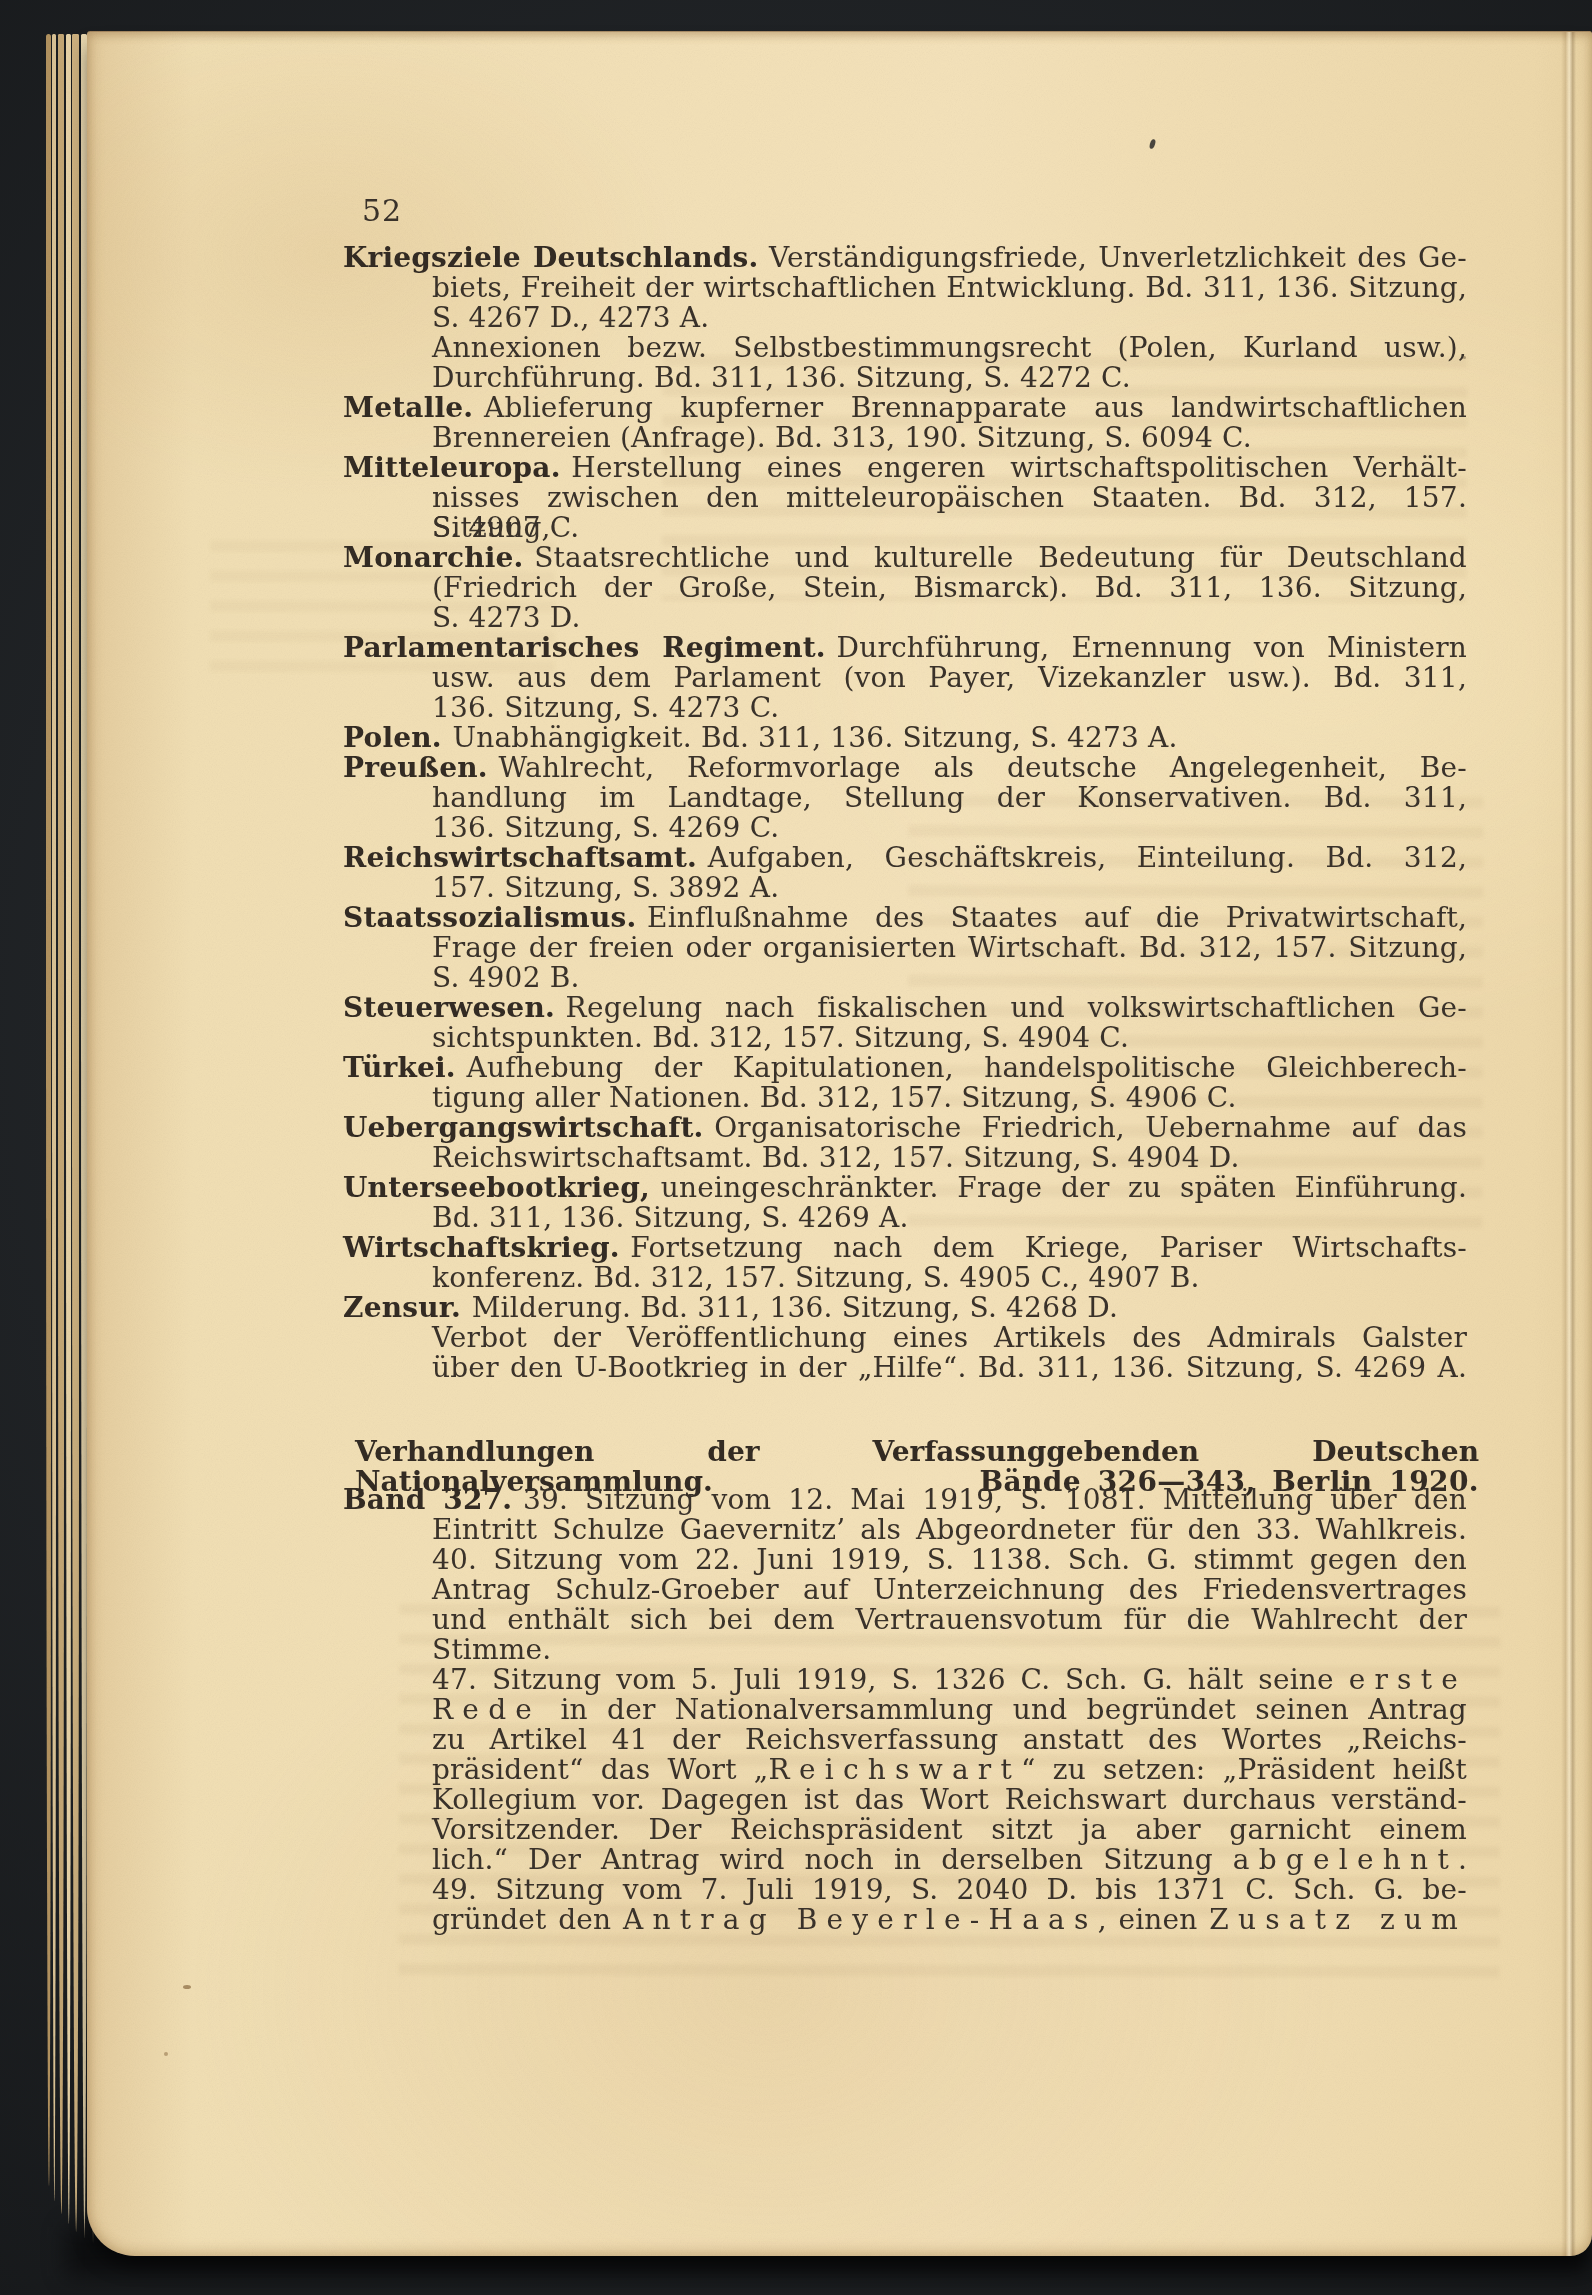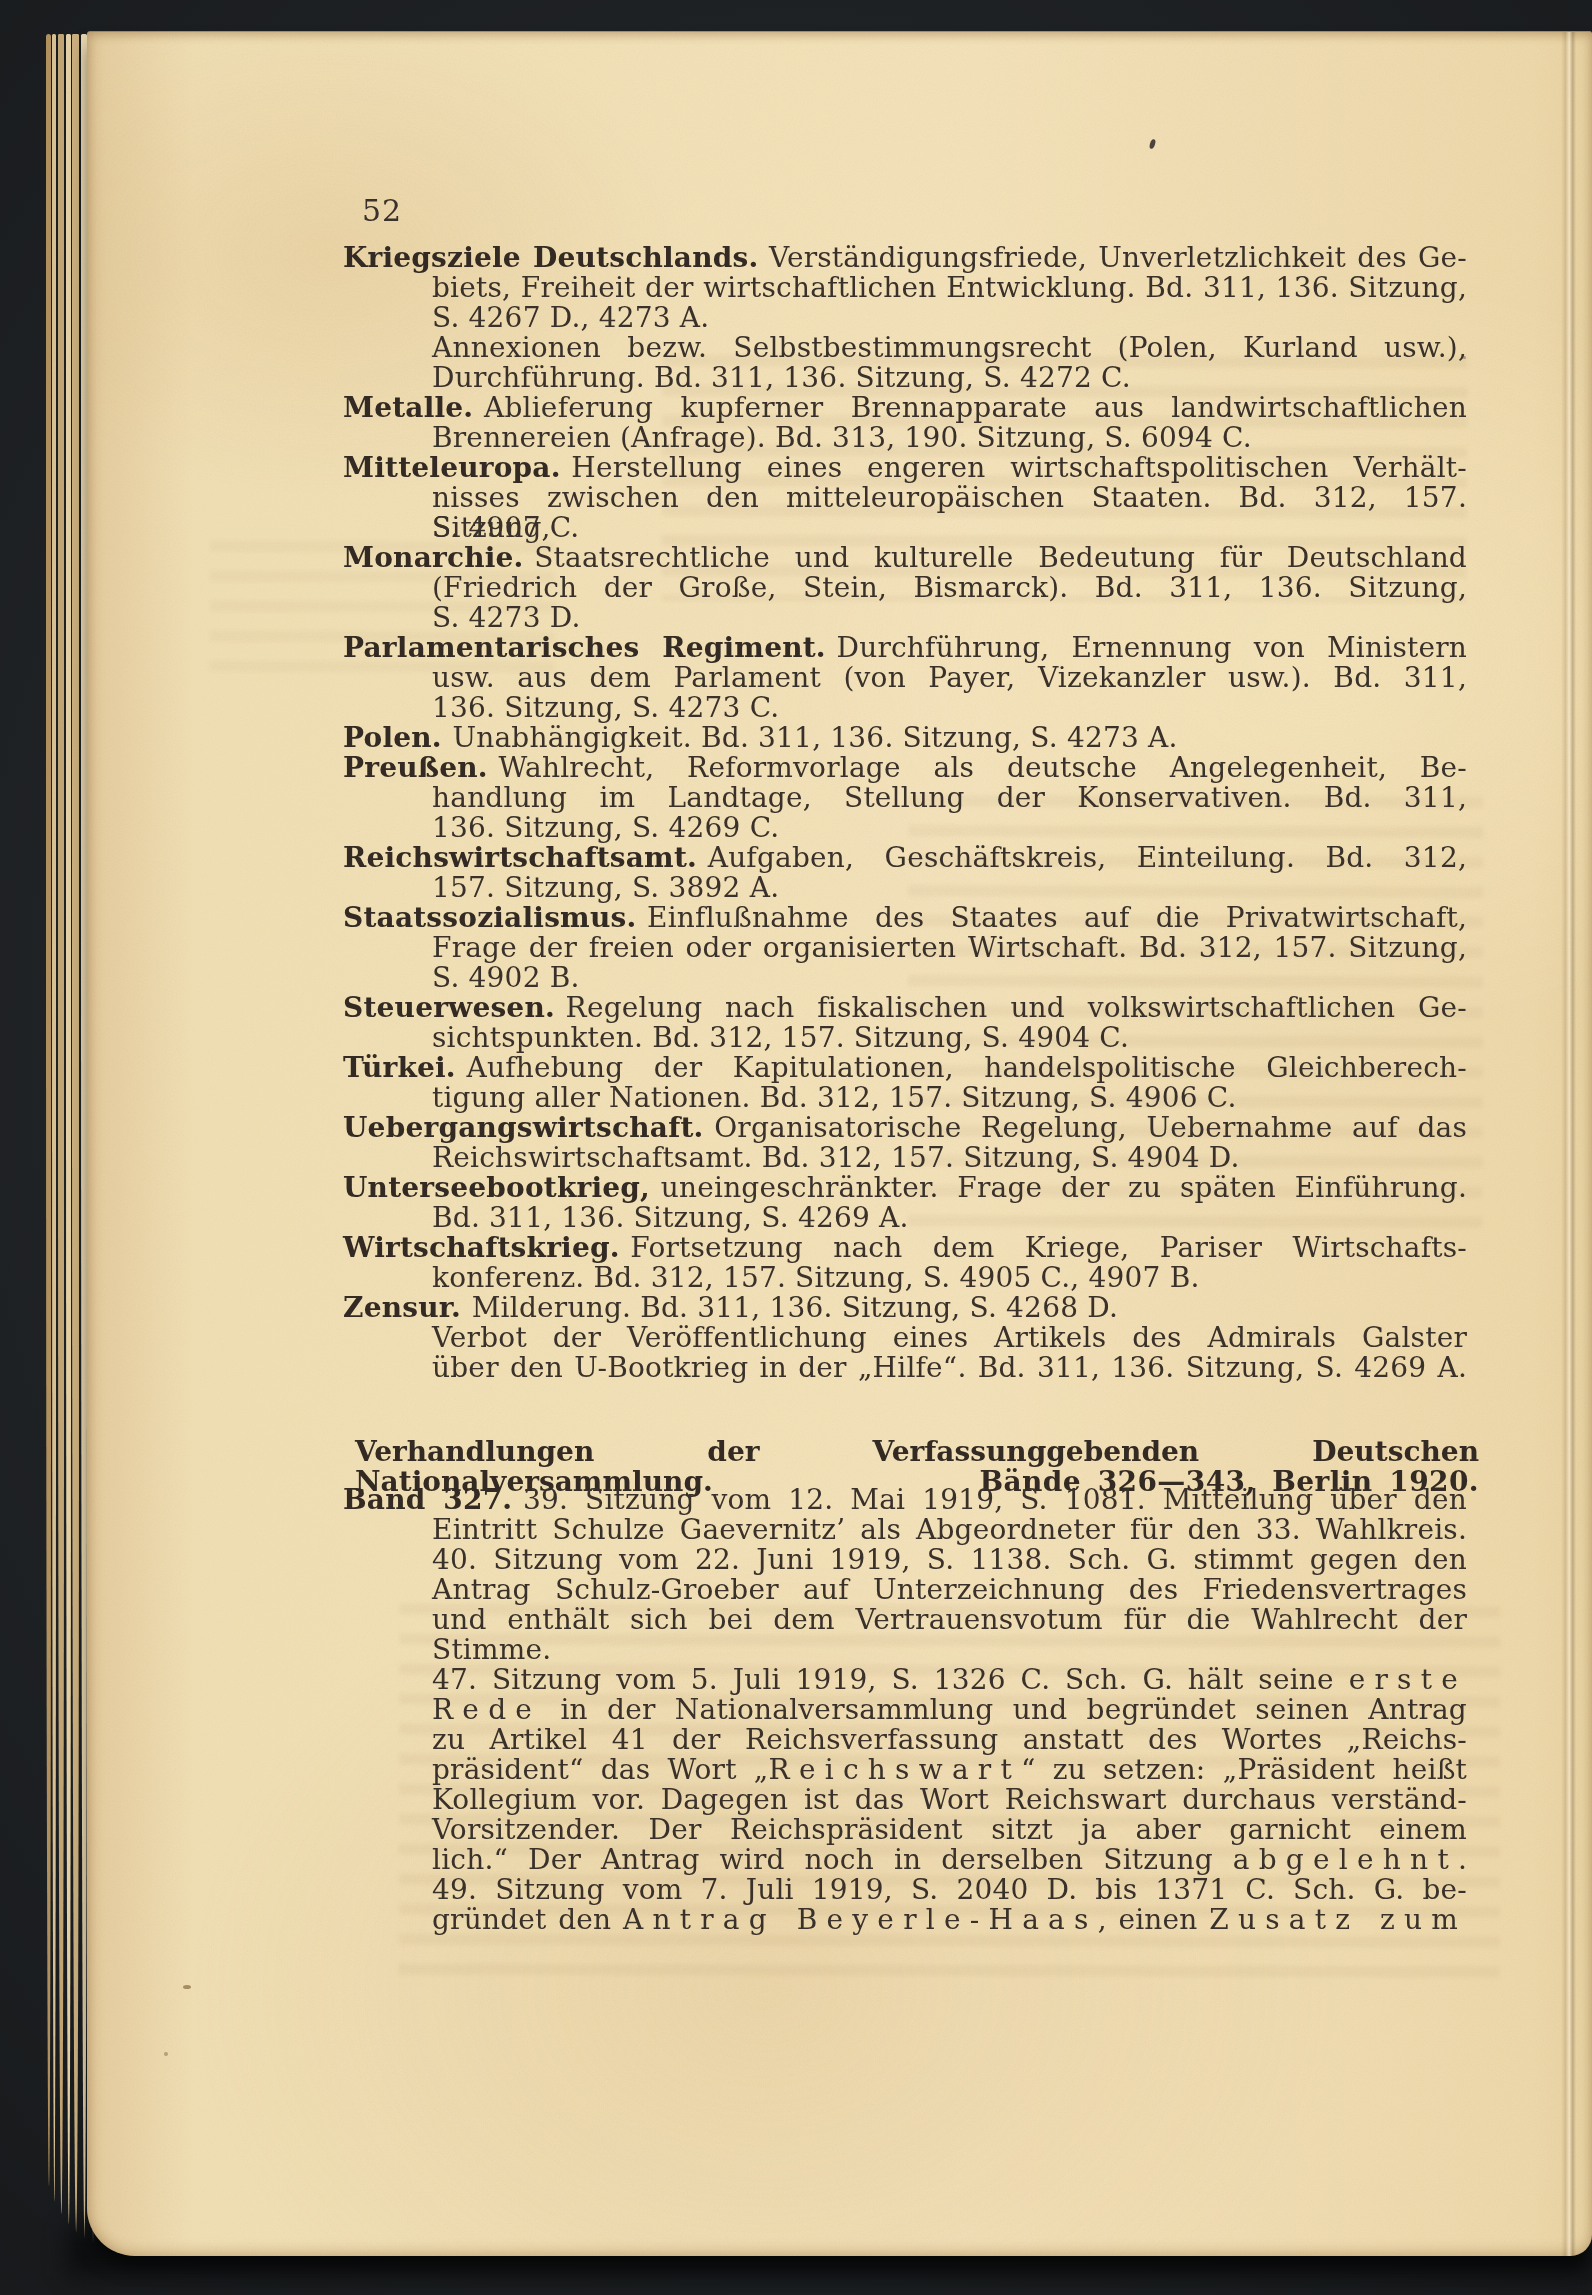--- a/index.html
+++ b/index.html
@@ -122,21 +122,21 @@
       <div class="ln i"><span>136. Sitzung, S. 4269 C.</span></div>
       <div class="ln j"><span class="hw">Reichswirtschaftsamt.</span><span>Aufgaben, Geschäftskreis, Einteilung. Bd. 312,</span></div>
       <div class="ln i"><span>157. Sitzung, S. 3892 A.</span></div>
       <div class="ln j"><span class="hw">Staatssozialismus.</span><span>Einflußnahme des Staates auf die Privatwirtschaft,</span></div>
       <div class="ln j i"><span>Frage der freien oder organisierten Wirtschaft. Bd. 312, 157. Sitzung,</span></div>
       <div class="ln i"><span>S. 4902 B.</span></div>
       <div class="ln j"><span class="hw">Steuerwesen.</span><span>Regelung nach fiskalischen und volkswirtschaftlichen Ge-</span></div>
       <div class="ln i"><span>sichtspunkten. Bd. 312, 157. Sitzung, S. 4904 C.</span></div>
       <div class="ln j"><span class="hw">Türkei.</span><span>Aufhebung der Kapitulationen, handelspolitische Gleichberech-</span></div>
       <div class="ln i"><span>tigung aller Nationen. Bd. 312, 157. Sitzung, S. 4906 C.</span></div>
-      <div class="ln j"><span class="hw">Uebergangswirtschaft.</span><span>Organisatorische Regelung, Uebernahme auf das</span></div>
+      <div class="ln j"><span class="hw">Uebergangswirtschaft.</span><span>Organisatorische Friedrich, Uebernahme auf das</span></div>
       <div class="ln i"><span>Reichswirtschaftsamt. Bd. 312, 157. Sitzung, S. 4904 D.</span></div>
       <div class="ln j"><span class="hw">Unterseebootkrieg,</span><span>uneingeschränkter. Frage der zu späten Einführung.</span></div>
       <div class="ln i"><span>Bd. 311, 136. Sitzung, S. 4269 A.</span></div>
       <div class="ln j"><span class="hw">Wirtschaftskrieg.</span><span>Fortsetzung nach dem Kriege, Pariser Wirtschafts-</span></div>
       <div class="ln i"><span>konferenz. Bd. 312, 157. Sitzung, S. 4905 C., 4907 B.</span></div>
       <div class="ln"><span class="hw">Zensur.</span><span>Milderung. Bd. 311, 136. Sitzung, S. 4268 D.</span></div>
       <div class="ln j i"><span>Verbot der Veröffentlichung eines Artikels des Admirals Galster</span></div>
       <div class="ln j i"><span>über den U-Bootkrieg in der „Hilfe“. Bd. 311, 136. Sitzung, S. 4269 A.</span></div>
     </div>
 

